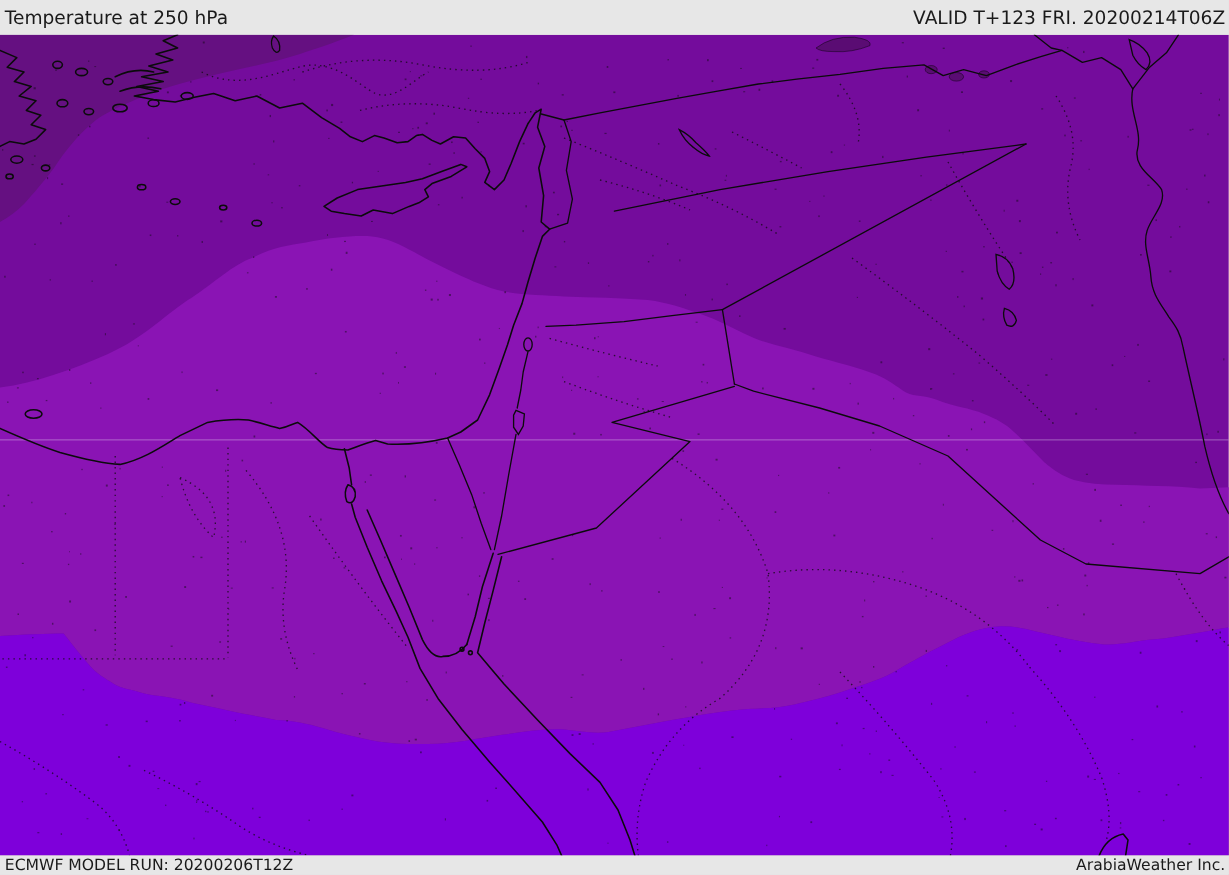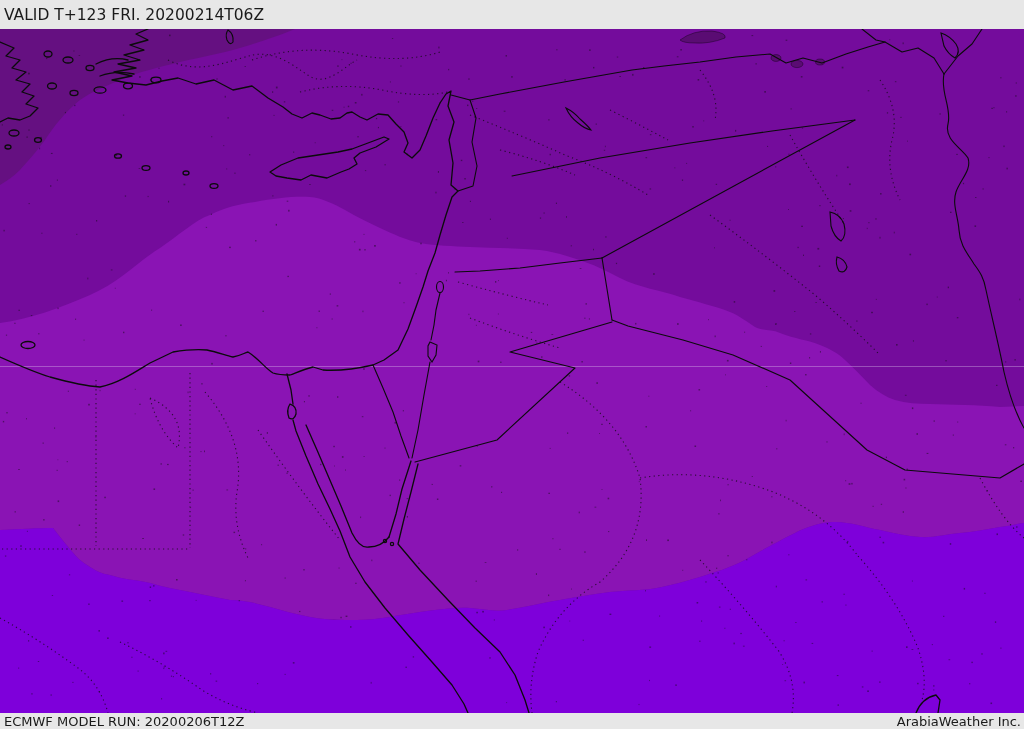--- a/index.html
+++ b/index.html
@@ -15,20 +15,21 @@
   .border{fill:none;stroke-width:1.1;stroke-linejoin:round;stroke-linecap:round;}
   .dotted{fill:none;stroke-width:1.1;stroke-dasharray:1.2,3.4;opacity:.75;}
   .lake{fill:none;stroke-width:1.1;}
   .graticule{stroke:rgba(235,220,245,.33);stroke-width:1;}
   .blob-outline{stroke:rgba(0,0,0,.45);stroke-width:.8;}
 </style>
 </head>
 <body>
 
 <div class="bar top">
+  <span>Temperature at 250 hPa</span>
   <span>VALID T+123 FRI. 20200214T06Z</span>
 </div>
 
 <div id="map-wrap">
 <svg width="1024" height="684" viewBox="0 29 1024 684">
 
   <rect x="0" y="29" width="1024" height="684" fill="#740c9c"></rect>
 
   <path d="M0,29 L295,29 C278,36 262,41 250,45 C228,52 202,57 180,62 C160,67 138,72 120,80
            C104,87 91,92 80,100 C66,111 54,126 45,140 C36,152 28,161 20,170 C14,176 7,181 0,185 Z" fill="#651081"></path>

